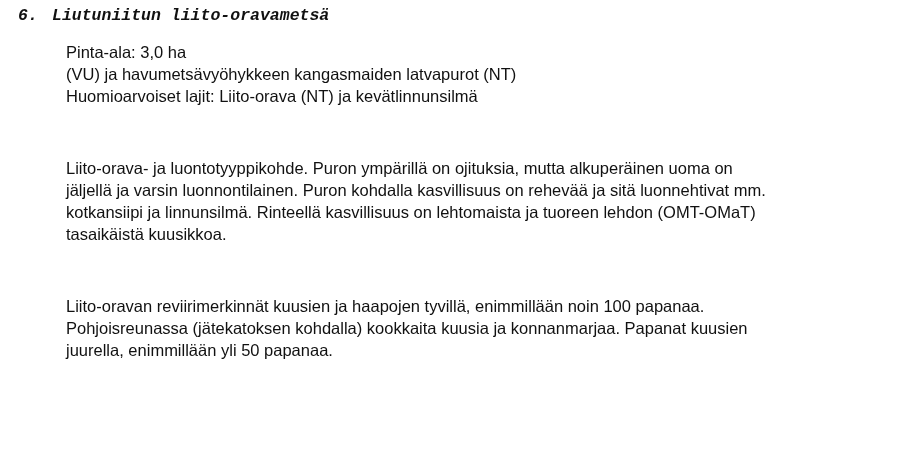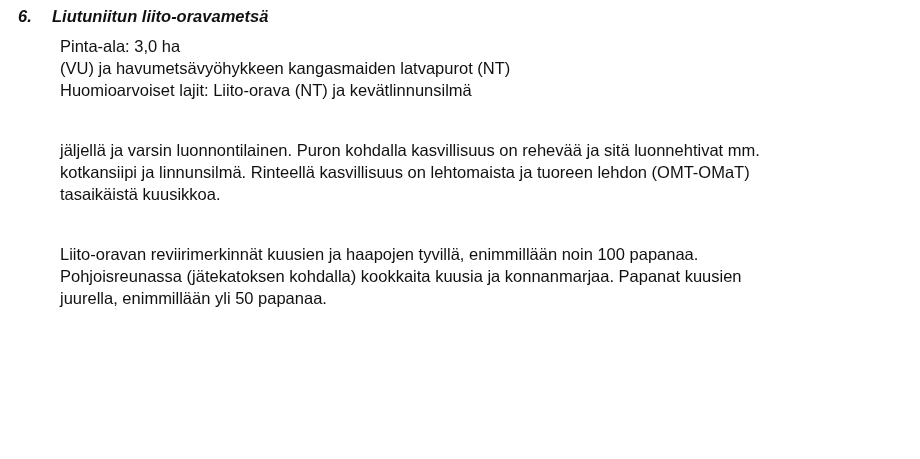--- a/index.html
+++ b/index.html
@@ -23,39 +23,40 @@
       width: 920px;
     }
     .heading {
       position: absolute;
       left: 18px;
       top: 5px;
       font-weight: bold;
       font-style: italic;
       line-height: 22px;
       white-space: nowrap;
+      font-family: Liberation Mono, monospace;
     }
     .heading .num {
       display: inline-block;
       width: 34px;
     }
     .body {
       position: absolute;
       left: 52px;
       top: 27px;
       width: 845px;
       line-height: 22px;
     }
     .line {
       display: block;
       white-space: nowrap;
       height: 22px;
     }
     .para {
-      margin: 8px;
+      margin: 14px;
     }
     .gap {
       height: 22px;
     }
   </style>
 </head>
 <body>
 
 <div class="doc">
 
@@ -67,20 +68,21 @@
 
     <div class="para">
       <span class="line">Pinta-ala: 3,0 ha</span>
       <span class="line">(VU) ja havumetsävyöhykkeen kangasmaiden latvapurot (NT)</span>
       <span class="line">Huomioarvoiset lajit: Liito-orava (NT) ja kevätlinnunsilmä</span>
     </div>
 
     <div class="gap"></div>
 
     <div class="para">
+      <span class="line">Liito-orava- ja luontotyyppikohde.  Puron ympärillä on ojituksia, mutta alkuperäinen uoma on</span>
       <span class="line">jäljellä ja varsin luonnontilainen.  Puron kohdalla kasvillisuus on rehevää ja sitä luonnehtivat mm.</span>
       <span class="line">kotkansiipi ja linnunsilmä.  Rinteellä kasvillisuus on lehtomaista ja tuoreen lehdon (OMT-OMaT)</span>
       <span class="line">tasaikäistä kuusikkoa.</span>
     </div>
 
     <div class="gap"></div>
 
     <div class="para">
       <span class="line">Liito-oravan reviirimerkinnät kuusien ja haapojen tyvillä, enimmillään noin 100 papanaa.</span>
       <span class="line">Pohjoisreunassa (jätekatoksen kohdalla) kookkaita kuusia ja konnanmarjaa.  Papanat kuusien</span>

